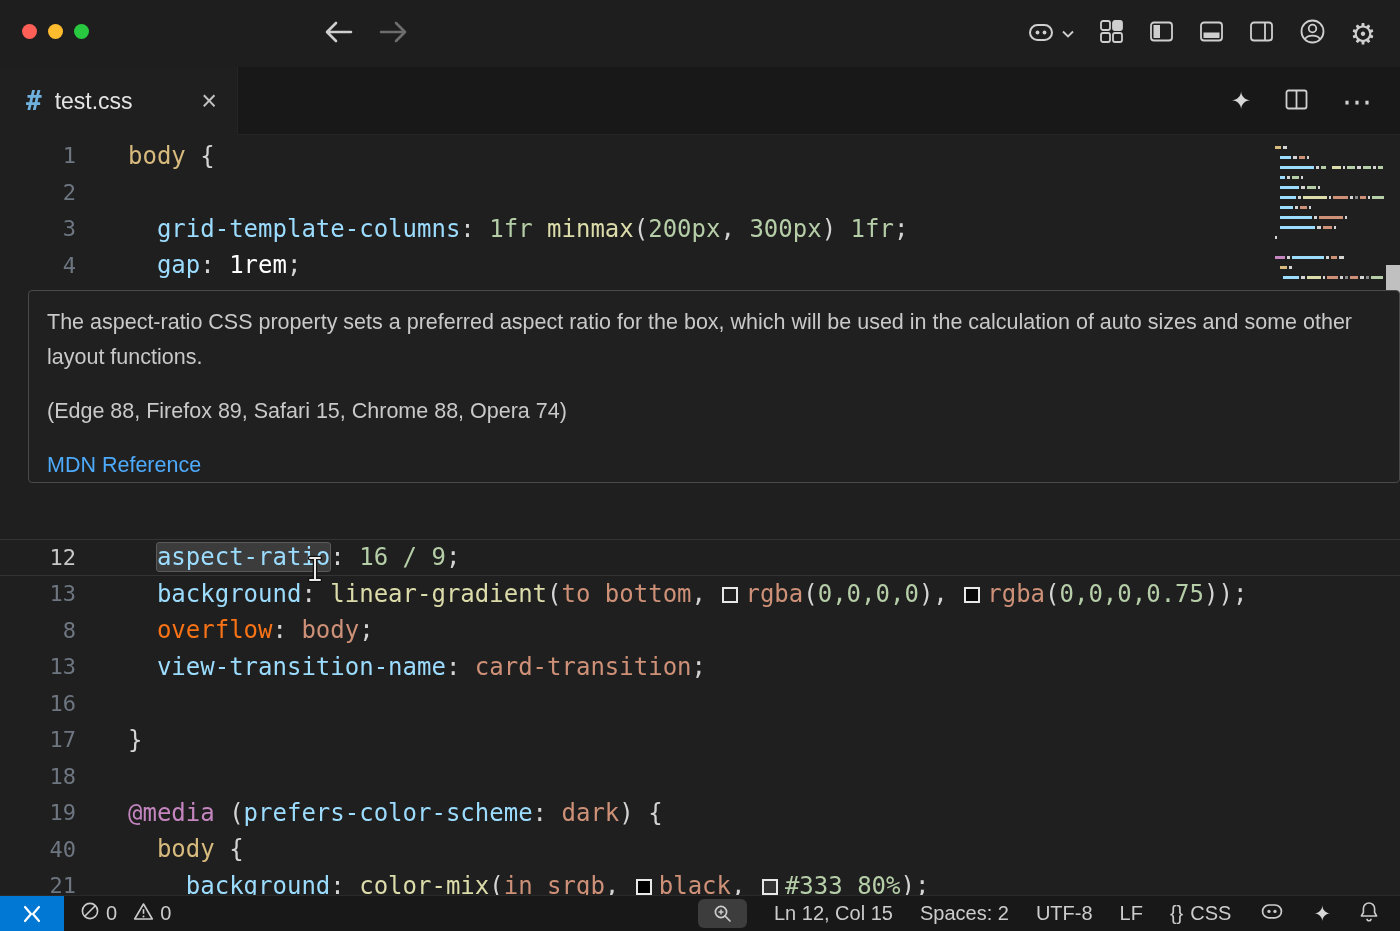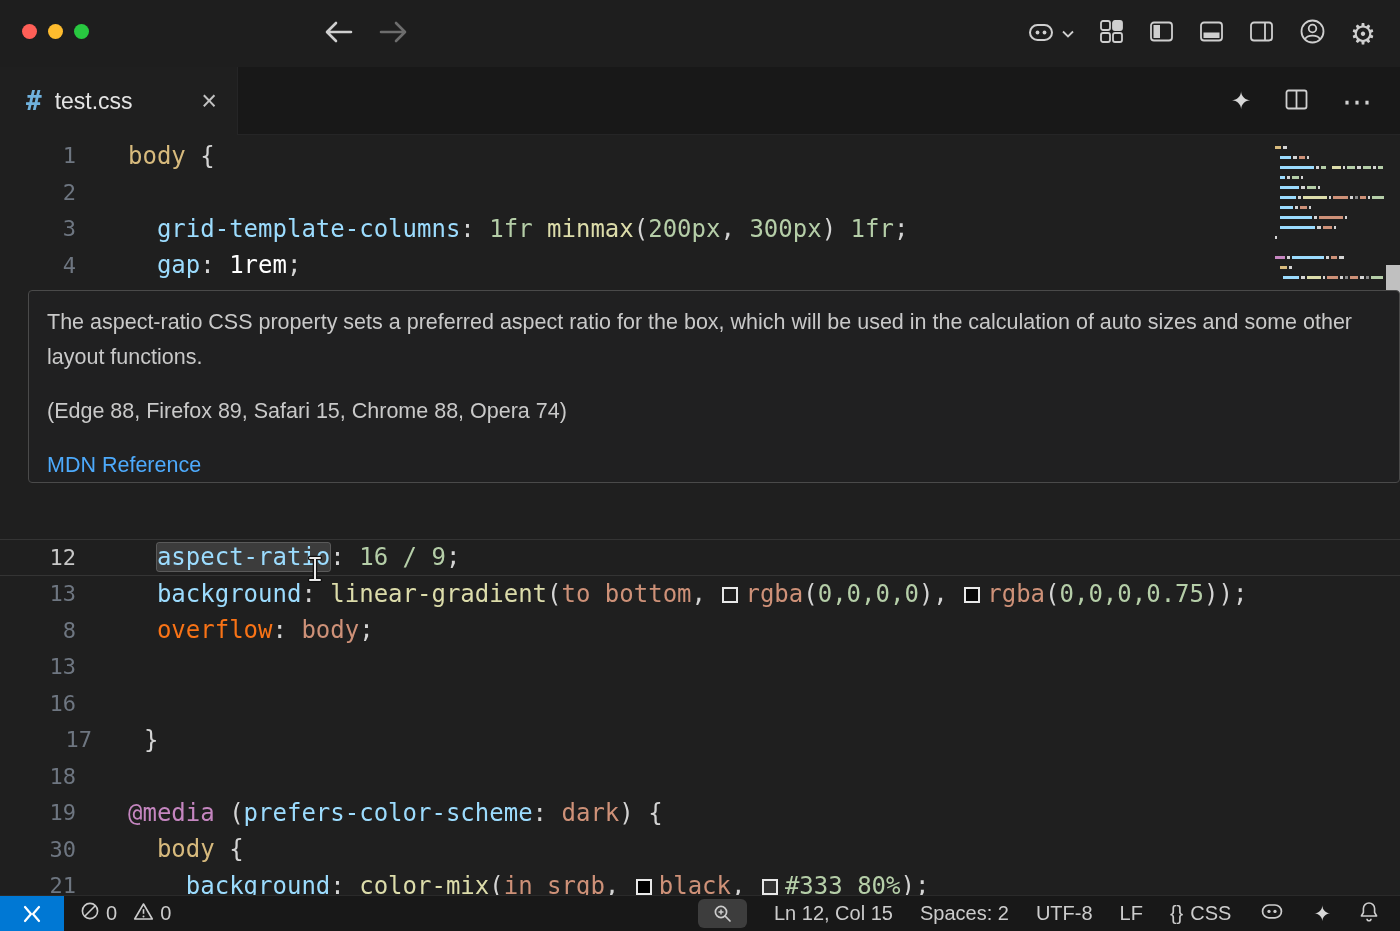--- a/index.html
+++ b/index.html
@@ -174,26 +174,26 @@
 
 <div class="editor">
   <div id="code-lines">
       <div class="code-row" style="top: 2px;"><span class="gutter">1</span><span class="code-text"><span style="color: rgb(215, 186, 125);">body</span><span style="color: rgb(212, 212, 212);"> {</span></span></div>
       <div class="code-row" style="top: 38.5px;"><span class="gutter">2</span></div>
       <div class="code-row" style="top: 75px;"><span class="gutter">3</span><span class="code-text"><span style="color: rgb(212, 212, 212);">  </span><span style="color: rgb(156, 220, 254);">grid-template-columns</span><span style="color: rgb(212, 212, 212);">: </span><span style="color: rgb(181, 206, 168);">1fr</span><span style="color: rgb(212, 212, 212);"> </span><span style="color: rgb(220, 220, 170);">minmax</span><span style="color: rgb(212, 212, 212);">(</span><span style="color: rgb(181, 206, 168);">200px</span><span style="color: rgb(212, 212, 212);">, </span><span style="color: rgb(181, 206, 168);">300px</span><span style="color: rgb(212, 212, 212);">) </span><span style="color: rgb(181, 206, 168);">1fr</span><span style="color: rgb(212, 212, 212);">;</span></span></div>
       <div class="code-row" style="top: 111.5px;"><span class="gutter">4</span><span class="code-text"><span style="color: rgb(212, 212, 212);">  </span><span style="color: rgb(156, 220, 254);">gap</span><span style="color: rgb(212, 212, 212);">: </span><span style="color: #ffffff;">1rem</span><span style="color: rgb(212, 212, 212);">;</span></span></div>
       <div class="code-row current" style="top: 403.5px;"><span class="gutter active">12</span><span class="code-text"><span style="color: rgb(212, 212, 212);">  </span><span class="word-hl" style="color: rgb(156, 220, 254);">aspect-ratio</span><span style="color: rgb(212, 212, 212);">: </span><span style="color: rgb(181, 206, 168);">16 / 9</span><span style="color: rgb(212, 212, 212);">;</span></span></div>
       <div class="code-row" style="top: 440px;"><span class="gutter">13</span><span class="code-text"><span style="color: rgb(212, 212, 212);">  </span><span style="color: rgb(156, 220, 254);">background</span><span style="color: rgb(212, 212, 212);">: </span><span style="color: rgb(220, 220, 170);">linear-gradient</span><span style="color: rgb(212, 212, 212);">(</span><span style="color: rgb(206, 145, 120);">to bottom</span><span style="color: rgb(212, 212, 212);">, </span><span class="swatch" style="background: rgba(0, 0, 0, 0);"></span><span style="color: rgb(206, 145, 120);">rgba</span><span style="color: rgb(212, 212, 212);">(</span><span style="color: rgb(181, 206, 168);">0,0,0,0</span><span style="color: rgb(212, 212, 212);">), </span><span class="swatch" style="background: rgba(0, 0, 0, 0.75);"></span><span style="color: rgb(206, 145, 120);">rgba</span><span style="color: rgb(212, 212, 212);">(</span><span style="color: rgb(181, 206, 168);">0,0,0,0.75</span><span style="color: rgb(212, 212, 212);">));</span></span></div>
       <div class="code-row" style="top: 476.5px;"><span class="gutter">8</span><span class="code-text"><span style="color: rgb(212, 212, 212);">  </span><span style="color: #f97316;">overflow</span><span style="color: rgb(212, 212, 212);">: </span><span style="color: rgb(206, 145, 120);">body</span><span style="color: rgb(212, 212, 212);">;</span></span></div>
-      <div class="code-row" style="top: 513px;"><span class="gutter">13</span></div>
+      <div class="code-row" style="top: 513px;"><span class="gutter">13</span><span class="code-text"><span style="color: rgb(212, 212, 212);">  </span><span style="color: rgb(156, 220, 254);">view-transition-name</span><span style="color: rgb(212, 212, 212);">: </span><span style="color: rgb(206, 145, 120);">card-transition</span><span style="color: rgb(212, 212, 212);">;</span></span></div>
       <div class="code-row" style="top: 549.5px;"><span class="gutter">16</span></div>
-      <div class="code-row" style="top: 586px; padding-left: 16px;"><span class="gutter">17</span><span class="code-text"><span style="color: rgb(212, 212, 212);">}</span></span></div>
+      <div class="code-row" style="top: 586px;"><span class="gutter">17</span><span class="code-text"><span style="color: rgb(212, 212, 212);">}</span></span></div>
       <div class="code-row" style="top: 622.5px;"><span class="gutter">18</span><span class="code-text"></span></div>
       <div class="code-row" style="top: 659px;"><span class="gutter">19</span><span class="code-text"><span style="color: rgb(197, 134, 192);">@media</span><span style="color: rgb(212, 212, 212);"> (</span><span style="color: rgb(156, 220, 254);">prefers-color-scheme</span><span style="color: rgb(212, 212, 212);">: </span><span style="color: rgb(206, 145, 120);">dark</span><span style="color: rgb(212, 212, 212);">) {</span></span></div>
-      <div class="code-row" style="top: 695.5px;"><span class="gutter">30</span><span class="code-text"><span style="color: rgb(212, 212, 212);">  </span><span style="color: rgb(215, 186, 125);">body</span><span style="color: rgb(212, 212, 212);"> {</span></span></div>
+      <div class="code-row" style="top: 695.5px;"><span class="gutter">40</span><span class="code-text"><span style="color: rgb(212, 212, 212);">  </span><span style="color: rgb(215, 186, 125);">body</span><span style="color: rgb(212, 212, 212);"> {</span></span></div>
       <div class="code-row" style="top: 732px;"><span class="gutter">21</span><span class="code-text"><span style="color: rgb(212, 212, 212);">    </span><span style="color: rgb(156, 220, 254);">background</span><span style="color: rgb(212, 212, 212);">: </span><span style="color: rgb(220, 220, 170);">color-mix</span><span style="color: rgb(212, 212, 212);">(</span><span style="color: rgb(206, 145, 120);">in srgb</span><span style="color: rgb(212, 212, 212);">, </span><span class="swatch" style="background: rgb(0, 0, 0);"></span><span style="color: rgb(206, 145, 120);">black</span><span style="color: rgb(212, 212, 212);">, </span><span class="swatch" style="background: rgb(51, 51, 51);"></span><span style="color: rgb(181, 206, 168);">#333 80%</span><span style="color: rgb(212, 212, 212);">);</span></span></div>
     </div>
 
   <div class="minimap" id="minimap-lines">
       <div class="mm-row"><span class="mm-tok" style="width: 6.4px; background: rgb(215, 186, 125);"></span><span class="mm-tok" style="width: 3.2px; background: rgb(212, 212, 212);"></span></div>
       <div class="mm-row"><span class="mm-tok" style="width: 3.2px; background: transparent;"></span><span class="mm-tok" style="width: 11.2px; background: rgb(156, 220, 254);"></span><span class="mm-tok" style="width: 3.2px; background: rgb(212, 212, 212);"></span><span class="mm-tok" style="width: 6.4px; background: rgb(206, 145, 120);"></span><span class="mm-tok" style="width: 2px; background: rgb(212, 212, 212);"></span></div>
       <div class="mm-row"><span class="mm-tok" style="width: 3.2px; background: transparent;"></span><span class="mm-tok" style="width: 33.6px; background: rgb(156, 220, 254);"></span><span class="mm-tok" style="width: 3.2px; background: rgb(212, 212, 212);"></span><span class="mm-tok" style="width: 4.8px; background: rgb(181, 206, 168);"></span><span class="mm-tok" style="width: 2px; background: transparent;"></span><span class="mm-tok" style="width: 9.6px; background: rgb(220, 220, 170);"></span><span class="mm-tok" style="width: 2px; background: rgb(212, 212, 212);"></span><span class="mm-tok" style="width: 8px; background: rgb(181, 206, 168);"></span><span class="mm-tok" style="width: 3.2px; background: rgb(212, 212, 212);"></span><span class="mm-tok" style="width: 8px; background: rgb(181, 206, 168);"></span><span class="mm-tok" style="width: 3.2px; background: rgb(212, 212, 212);"></span><span class="mm-tok" style="width: 4.8px; background: rgb(181, 206, 168);"></span><span class="mm-tok" style="width: 2px; background: rgb(212, 212, 212);"></span></div>
       <div class="mm-row"><span class="mm-tok" style="width: 3.2px; background: transparent;"></span><span class="mm-tok" style="width: 4.8px; background: rgb(156, 220, 254);"></span><span class="mm-tok" style="width: 3.2px; background: rgb(212, 212, 212);"></span><span class="mm-tok" style="width: 6.4px; background: rgb(181, 206, 168);"></span><span class="mm-tok" style="width: 2px; background: rgb(212, 212, 212);"></span></div>
       <div class="mm-row"><span class="mm-tok" style="width: 3.2px; background: transparent;"></span><span class="mm-tok" style="width: 19.2px; background: rgb(156, 220, 254);"></span><span class="mm-tok" style="width: 3.2px; background: rgb(212, 212, 212);"></span><span class="mm-tok" style="width: 9.6px; background: rgb(181, 206, 168);"></span><span class="mm-tok" style="width: 2px; background: rgb(212, 212, 212);"></span></div>
       <div class="mm-row"><span class="mm-tok" style="width: 3.2px; background: transparent;"></span><span class="mm-tok" style="width: 16px; background: rgb(156, 220, 254);"></span><span class="mm-tok" style="width: 3.2px; background: rgb(212, 212, 212);"></span><span class="mm-tok" style="width: 24px; background: rgb(220, 220, 170);"></span><span class="mm-tok" style="width: 2px; background: rgb(212, 212, 212);"></span><span class="mm-tok" style="width: 14.4px; background: rgb(206, 145, 120);"></span><span class="mm-tok" style="width: 3.2px; background: rgb(212, 212, 212);"></span><span class="mm-tok" style="width: 3px; background: rgb(136, 136, 136);"></span><span class="mm-tok" style="width: 6.4px; background: rgb(206, 145, 120);"></span><span class="mm-tok" style="width: 2px; background: rgb(212, 212, 212);"></span><span class="mm-tok" style="width: 11.2px; background: rgb(181, 206, 168);"></span></div>

